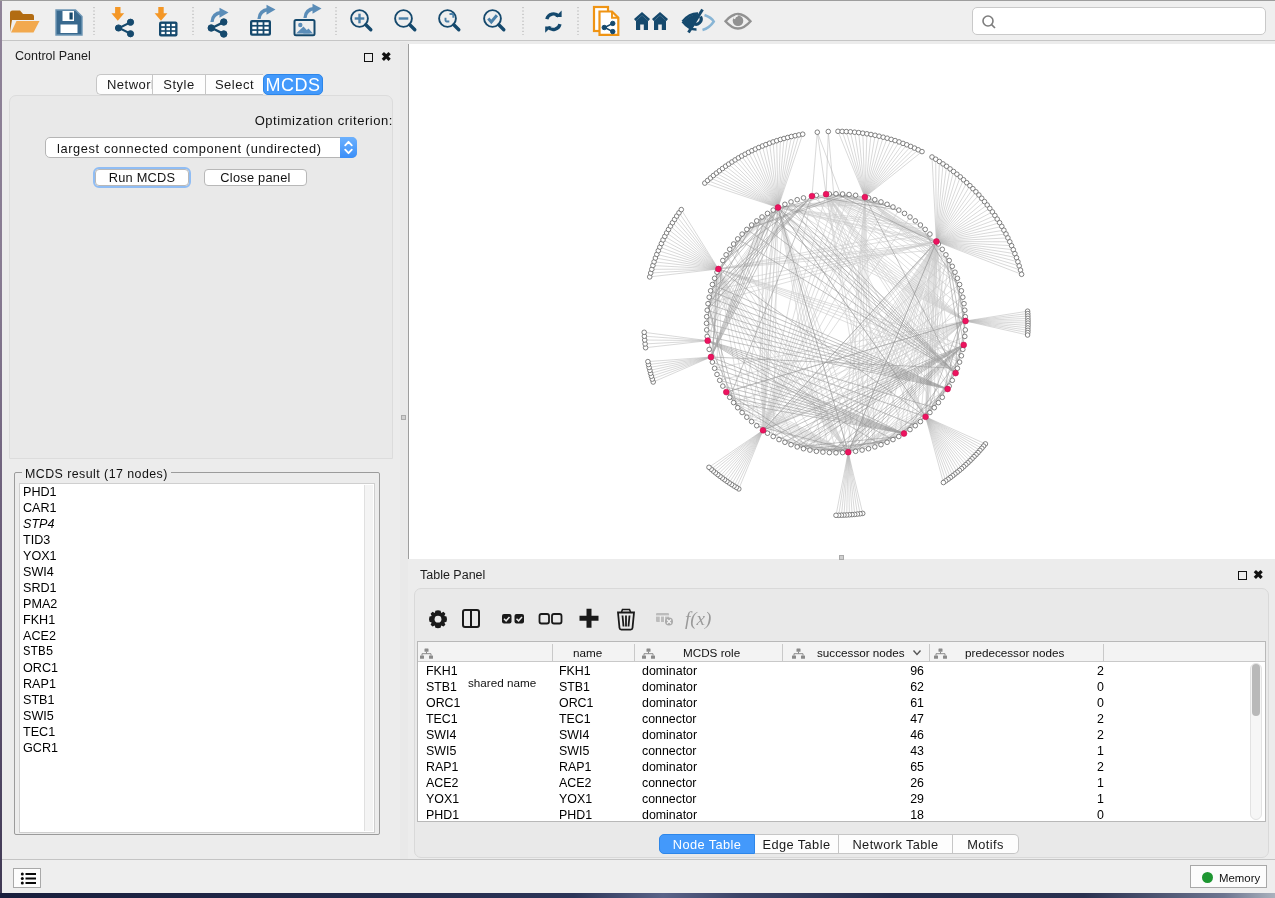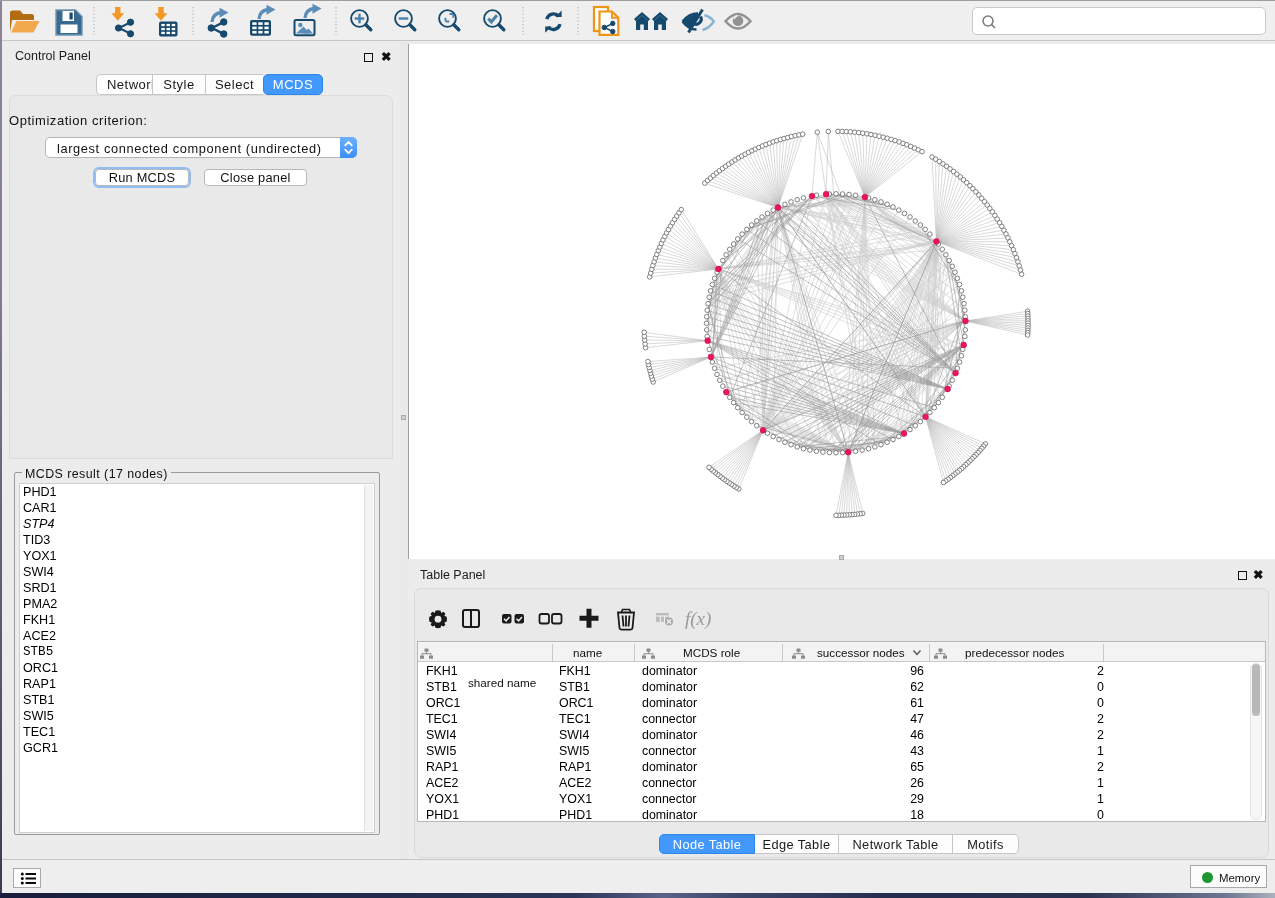--- a/index.html
+++ b/index.html
@@ -185,25 +185,25 @@
 <div class="abs" id="cpanel">
 <div class="abs" style="left:10px;top:7px;font-size:12.5px;color:#1c1c1c;">Control Panel</div>
 <div class="abs" style="left:359px;top:11px;width:9px;height:9px;border:1.6px solid #111;"></div>
 <div class="abs" style="left:376px;top:6.5px;font-size:12.5px;font-weight:bold;color:#111;">✖</div>
 
 <div class="abs" style="left:75px;top:32px;height:21px;">
   <div class="abs tabseg" style="left:16px;width:72px;border-radius:5px 0 0 5px;">Network</div>
   <div class="abs tabseg" style="left:72px;width:53px;">Style</div>
   <div class="abs tabseg" style="left:125px;width:58px;">Select</div>
   <div class="abs" style="left:183px;width:60px;height:21px;background:#4399fb;border:1px solid #2d86e9;border-radius:5px;color:#fff;
-       font-size:13px;letter-spacing:0.5px;text-align:center;line-height:20px;">MCDS</div>
+       font-size:18px;letter-spacing:0.5px;text-align:center;line-height:20px;">MCDS</div>
 </div>
 
 <div class="abs" style="left:4px;top:53px;width:384px;height:364px;background:#e9e9e9;border:1px solid #dcdcdc;border-radius:7px 7px 0 0;"></div>
-<div class="abs" style="left:4px;top:71px;width:384px;text-align:left;font-size:13px;letter-spacing:0.55px;color:#111;">Optimization criterion:</div>
+<div class="abs" style="left:4px;top:71px;width:384px;text-align:right;font-size:13px;letter-spacing:0.55px;color:#111;">Optimization criterion:</div>
 
 <div class="abs" style="left:40px;top:95px;width:312px;height:21px;background:#fff;border:1px solid #b5b5b5;border-radius:5px;">
   <div class="abs" style="left:11px;top:3px;font-size:12.8px;letter-spacing:0.62px;color:#111;">largest connected component (undirected)</div>
   <div class="abs" style="right:-1px;top:-1px;width:17px;height:21px;background:linear-gradient(#6cb1fe,#3a8ef8);border-radius:0 5px 5px 0;">
     <svg width="17" height="21" viewBox="0 0 17 21">
           <path d="M 5.2 8.4 L 8.5 4.8 L 11.8 8.4 M 5.2 12.6 L 8.5 16.2 L 11.8 12.6" stroke="#fff" stroke-width="1.8" fill="none" stroke-linecap="round" stroke-linejoin="round"></path>
         </svg>
   </div>
 </div>
 

